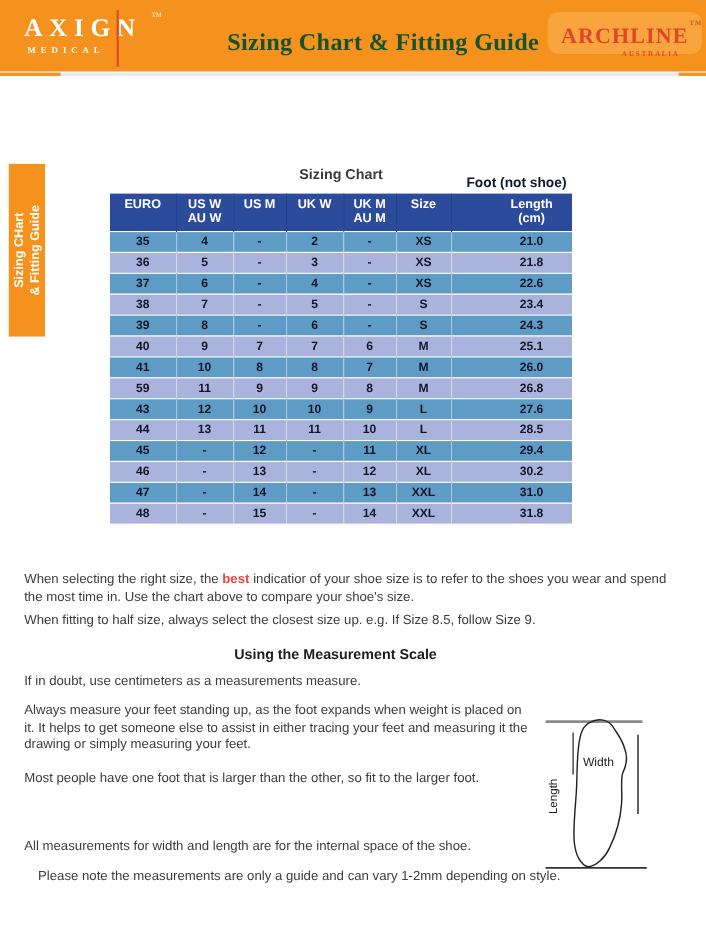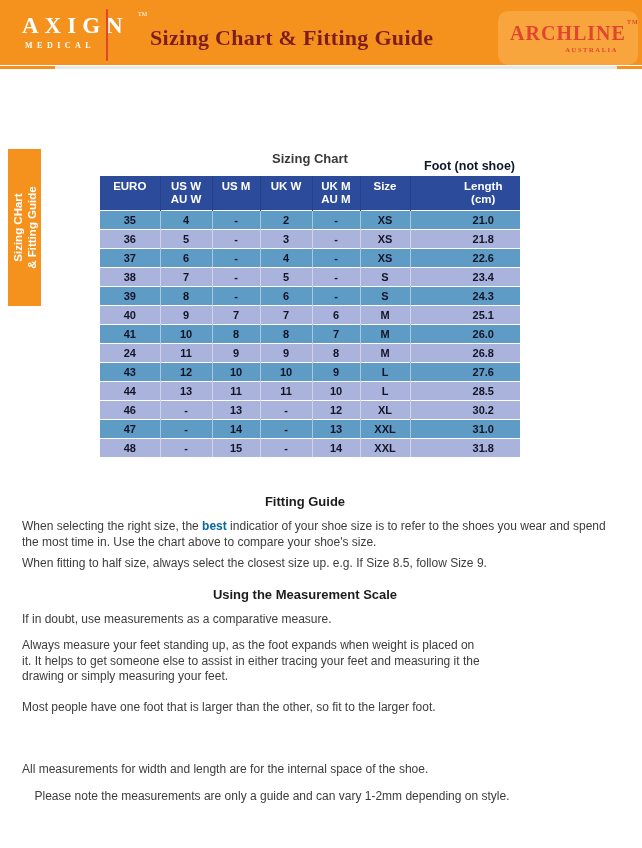--- a/index.html
+++ b/index.html
@@ -13,24 +13,24 @@
   .header-rule .stub { position:absolute; top:0; height:3px; background:#F5921E; }
   .header-rule .stub.left { left:0; width:55px; }
   .header-rule .stub.right { right:0; width:25px; }
 
   .axign-logo { position:absolute; left:22px; top:9px; width:130px; height:50px; color:#fff; }
   .axign-name { font-size:23px; letter-spacing:6px; font-weight:600; line-height:26px; padding-top:4px; }
   .axign-sub  { font-size:8px; letter-spacing:4.5px; font-weight:700; padding-left:3px; margin-top:2px; }
   .axign-line { position:absolute; left:84px; top:0px; width:2px; height:52px; background:#E2452F; border-radius:2px; }
   .axign-tm { position:absolute; left:116px; top:2px; font-size:6px; }
 
-  .page-title { position:absolute; left:150px; top:25px; width:340px; text-align:left;
-                color:#7f1d1d; font-size:22px; font-weight:700; letter-spacing:0.3px; }
-
-  .archline-logo { position:absolute; right:4px; top:11px; width:140px; height:54px;
+  .page-title { position:absolute; left:150px; top:25px; width:340px; text-align:right;
+                color:#14532d; font-size:22px; font-weight:700; letter-spacing:0.3px; }
+
+  .archline-logo { position:absolute; right:4px; top:11px; width:140px; height:38px;
                    background:#f8a53e; border-radius:10px; padding-top:11px; }
   .archline-name { text-align:center; color:#E2452F; font-size:20px; font-weight:700; letter-spacing:1px; position:relative; }
   .archline-tm { position:absolute; top:-3px; font-size:6px; margin-left:1px; }
   .archline-sub { text-align:right; padding-right:20px; color:#E2452F; font-size:6.5px; font-weight:700; letter-spacing:1.6px; margin-top:1px; }
 
   
   .side-tab { position:absolute; left:8px; top:149px; width:33px; height:157px; background:#F5921E; }
   .side-tab-text { position:absolute; left:-62px; top:62px; width:157px; height:33px;
                    transform:rotate(-90deg); color:#fff; font-weight:700; font-size:11.5px;
                    line-height:14px; text-align:center; padding-top:3px; }
@@ -53,21 +53,21 @@
   table.sizing td:first-child { border-left:none; }
   table.sizing th:last-child, table.sizing td:last-child { padding-left:36px; }
   tr.row-teal td { background:#5F9CC5; }
   tr.row-lav  td { background:#A9B3DC; }
   .th-l2 { display:block; font-weight:700; }
 
   
   .sec-heading { position:absolute; left:0; width:610px; text-align:center;
                  font-size:13px; font-weight:700; color:#1c1c1c; }
   .para { position:absolute; left:22px; font-size:12px; color:#3c3c3c; line-height:15.5px; }
-  .para b { color:#0369a1; }
+  .para b { color:#ef4444; }
 
   
   .foot-diagram { position:absolute; left:490px; top:646px; width:144px; height:152px; }
 </style>
 </head>
 <body>
 
 <div class="page">
 
   <div class="header">
@@ -177,21 +177,21 @@
         <tr class="row-teal">
           <td>41</td>
           <td>10</td>
           <td>8</td>
           <td>8</td>
           <td>7</td>
           <td>M</td>
           <td>26.0</td>
         </tr>
         <tr class="row-lav">
-          <td>24</td>
+          <td>59</td>
           <td>11</td>
           <td>9</td>
           <td>9</td>
           <td>8</td>
           <td>M</td>
           <td>26.8</td>
         </tr>
         <tr class="row-teal">
           <td>43</td>
           <td>12</td>
@@ -202,20 +202,29 @@
           <td>27.6</td>
         </tr>
         <tr class="row-lav">
           <td>44</td>
           <td>13</td>
           <td>11</td>
           <td>11</td>
           <td>10</td>
           <td>L</td>
           <td>28.5</td>
+        </tr>
+        <tr class="row-teal">
+          <td>45</td>
+          <td>-</td>
+          <td>12</td>
+          <td>-</td>
+          <td>11</td>
+          <td>XL</td>
+          <td>29.4</td>
         </tr>
         <tr class="row-lav">
           <td>46</td>
           <td>-</td>
           <td>13</td>
           <td>-</td>
           <td>12</td>
           <td>XL</td>
           <td>30.2</td>
         </tr>
@@ -233,25 +242,35 @@
           <td>-</td>
           <td>15</td>
           <td>-</td>
           <td>14</td>
           <td>XXL</td>
           <td>31.8</td>
         </tr>
       </tbody>
   </table>
 
-  <div class="sec-heading" style="top:494px;">Fitting Guide</div>
   <div class="para" style="top:519px; width:600px;"><span>When selecting the right size, the </span><b>best</b><span> indicatior of your shoe size is to refer to the shoes you wear and spend the most time in. Use the chart above to compare your shoe's size.</span></div>
   <div class="para" style="top:556px; width:600px;">When fitting to half size, always select the closest size up. e.g. If Size 8.5, follow Size 9.</div>
 
   <div class="sec-heading" style="top:587px;">Using the Measurement Scale</div>
-  <div class="para" style="top:612px; width:560px;">If in doubt, use measurements as a comparative measure.</div>
+  <div class="para" style="top:612px; width:560px;">If in doubt, use centimeters as a measurements measure.</div>
   <div class="para" style="top:638px; width:462px;">Always measure your feet standing up, as the foot expands when weight is placed on it. It helps to get someone else to assist in either tracing your feet and measuring it the drawing or simply measuring your feet.</div>
   <div class="para" style="top:700px; width:480px;">Most people have one foot that is larger than the other, so fit to the larger foot.</div>
   <div class="para" style="top:762px; width:560px;">All measurements for width and length are for the internal space of the shoe.</div>
   <div class="para" style="top:789px; width:500px;text-align:center;">Please note the measurements are only a guide and can vary 1-2mm depending on style.</div>
 
+  <div class="foot-diagram">
+    <svg width="144" height="152" viewBox="0 0 144 152">
+      <line x1="6" y1="10" x2="94" y2="10" stroke="#8a8a8a" stroke-width="2.6"></line>
+      <line x1="6" y1="143" x2="98" y2="143" stroke="#333" stroke-width="1.5"></line>
+      <line x1="90" y1="22" x2="90" y2="94" stroke="#333" stroke-width="1.4"></line>
+      <line x1="31" y1="20" x2="31" y2="58" stroke="#333" stroke-width="1.2"></line>
+      <path d="M46,11 C54,6 64,8 68,16 C72,22 76,27 78,35 C81,43 79,51 76,57 C74,65 76,75 75,85 C74,99 70,113 64,125 C60,134 52,141 45,142 C38,141 33,131 32,119 C31,105 33,89 34,73 C35,57 34,41 37,26 C39,16 42,13 46,11 Z" fill="none" stroke="#222" stroke-width="1.3"></path>
+      <text x="54" y="50" font-size="11" fill="#222" text-anchor="middle">Width</text>
+      <text x="16" y="78" font-size="10.5" fill="#222" text-anchor="middle" transform="rotate(-90 16 78)">Length</text>
+    </svg>
+  </div>
 
 </div>
 
 </body></html>

